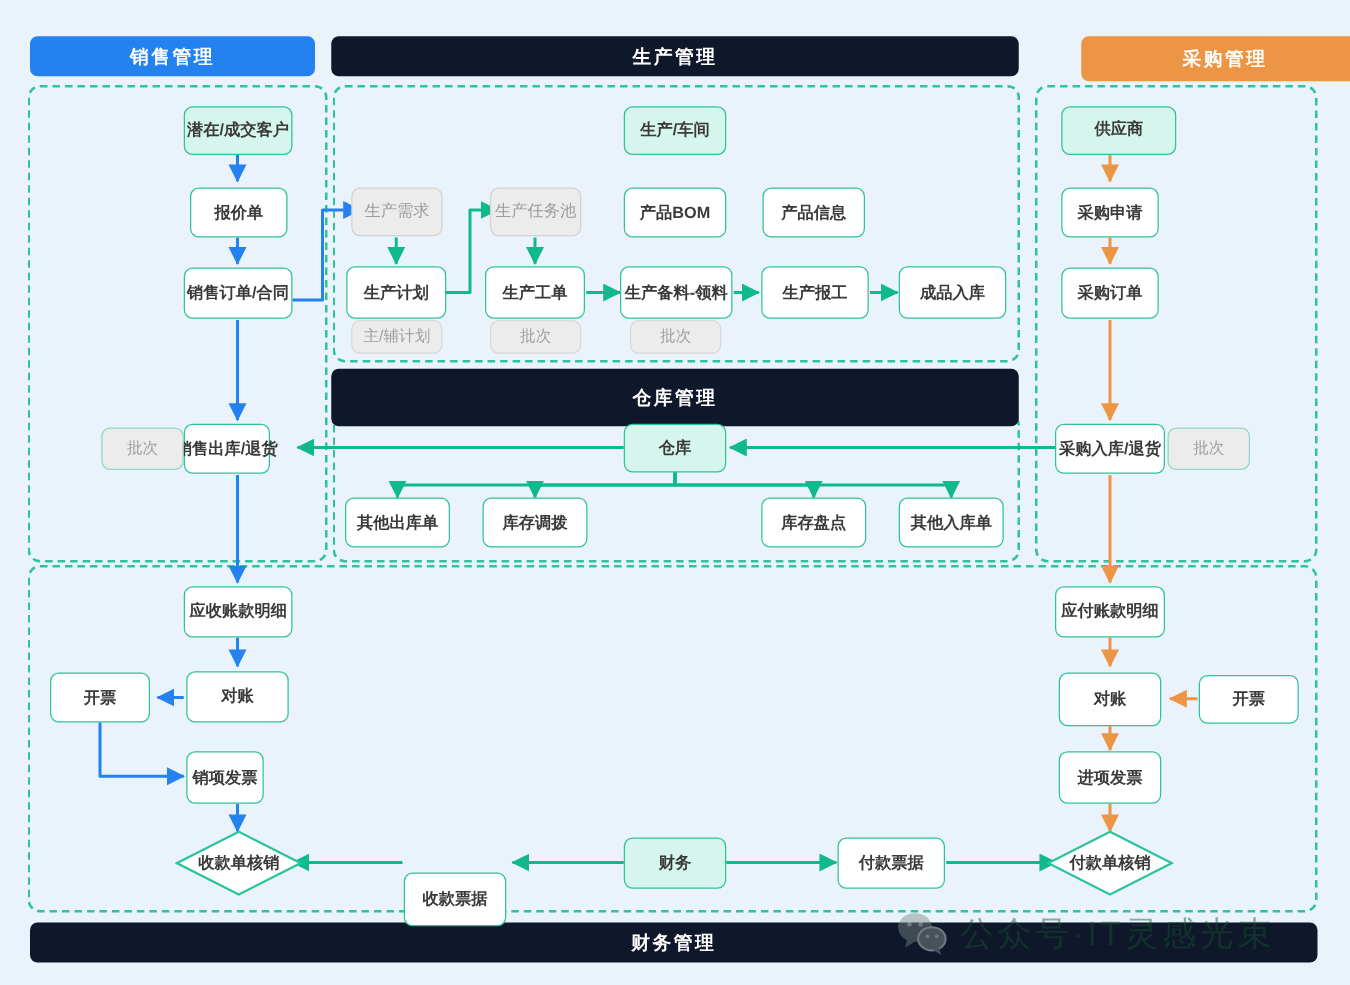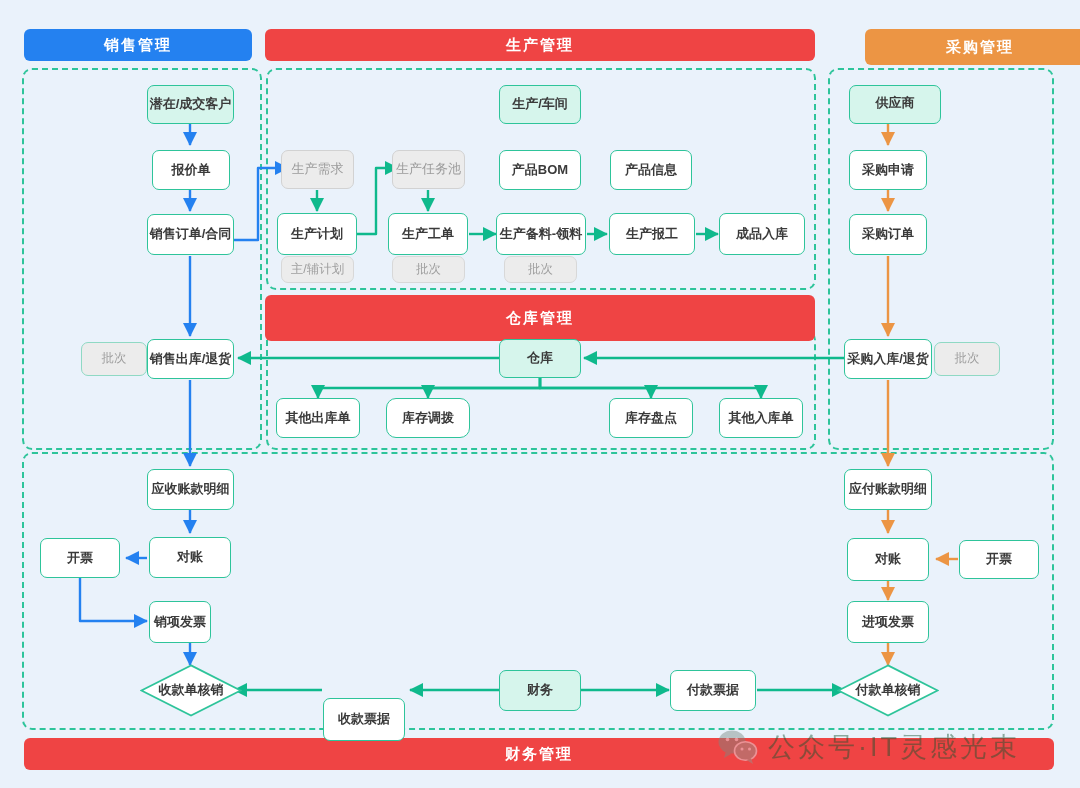--- a/index.html
+++ b/index.html
@@ -16,21 +16,21 @@
     position:absolute;
     border-radius:6px;
     color:#fff;
     font-size:15px;
     font-weight:bold;
     letter-spacing:2px;
     display:flex;align-items:center;justify-content:center;
     box-sizing:border-box;
   }
   .bar.blue{background:#2481f0;}
-  .bar.green{background:#ef4444;}
+  .bar.green{background:#0f172a;}
   .bar.orange{background:#ec9544;}
 
   
   .panel{
     position:absolute;
     border:2px dashed #2ec49a;
     border-radius:10px;
     box-sizing:border-box;
     background:transparent;
   }
@@ -169,21 +169,21 @@
       <path d="M888,510 L888,533" stroke="#ec9544" marker-end="url(#ao)"></path>
       <path d="M958,559 L936,559" stroke="#ec9544" marker-end="url(#ao)"></path>
       <path d="M888,581 L888,600" stroke="#ec9544" marker-end="url(#ao)"></path>
       <path d="M888,643 L888,665" stroke="#ec9544" marker-end="url(#ao)"></path>
     </g>
   </svg>
 
   <div class="node mint" style="left:147px;top:85px;width:87px;height:39px;">潜在/成交客户</div>
   <div class="node" style="left:152px;top:150px;width:78px;height:40px;">报价单</div>
   <div class="node" style="left:147px;top:214px;width:87px;height:41px;">销售订单/合同</div>
-  <div class="node" style="left:147px;top:339px;width:87px;height:40px;">销售出库/退货</div>
+  <div class="node" style="left:147px;top:339px;width:69px;height:40px;">销售出库/退货</div>
   <div class="node tagmint" style="left:81px;top:342px;width:66px;height:34px;">批次</div>
 
   <div class="node mint" style="left:499px;top:85px;width:82px;height:39px;">生产/车间</div>
 
   <div class="node grey" style="left:281px;top:150px;width:73px;height:39px;">生产需求</div>
   <div class="node grey" style="left:392px;top:150px;width:73px;height:39px;">生产任务池</div>
   <div class="node" style="left:499px;top:150px;width:82px;height:40px;">产品BOM</div>
   <div class="node" style="left:610px;top:150px;width:82px;height:40px;">产品信息</div>
 
   <div class="node" style="left:277px;top:213px;width:80px;height:42px;">生产计划</div>
@@ -199,21 +199,21 @@
   <div class="node" style="left:719px;top:213px;width:86px;height:42px;">成品入库</div>
 
   <div class="node mint" style="left:849px;top:85px;width:92px;height:39px;font-family:Liberation Mono, monospace;">供应商</div>
   <div class="node" style="left:849px;top:150px;width:78px;height:40px;">采购申请</div>
   <div class="node" style="left:849px;top:214px;width:78px;height:41px;">采购订单</div>
   <div class="node" style="left:844px;top:339px;width:88px;height:40px;">采购入库/退货</div>
   <div class="node tagmint" style="left:934px;top:342px;width:66px;height:34px;">批次</div>
 
   <div class="node mint" style="left:499px;top:339px;width:82px;height:39px;">仓库</div>
   <div class="node" style="left:276px;top:398px;width:84px;height:40px;">其他出库单</div>
-  <div class="node" style="left:386px;top:398px;width:84px;height:40px;border-radius:10px;">库存调拨</div>
+  <div class="node" style="left:386px;top:398px;width:84px;height:40px;">库存调拨</div>
   <div class="node" style="left:609px;top:398px;width:84px;height:40px;">库存盘点</div>
   <div class="node" style="left:719px;top:398px;width:84px;height:40px;">其他入库单</div>
 
   <div class="node" style="left:147px;top:469px;width:87px;height:41px;">应收账款明细</div>
   <div class="node" style="left:149px;top:537px;width:82px;height:41px;">对账</div>
   <div class="node" style="left:40px;top:538px;width:80px;height:40px;">开票</div>
   <div class="node" style="left:149px;top:601px;width:62px;height:42px;">销项发票</div>
 
   <div class="node diamond" style="left:140px;top:664px;width:102px;height:53px;">
     <svg class="dshape" viewBox="0 0 102 53" preserveAspectRatio="none">

